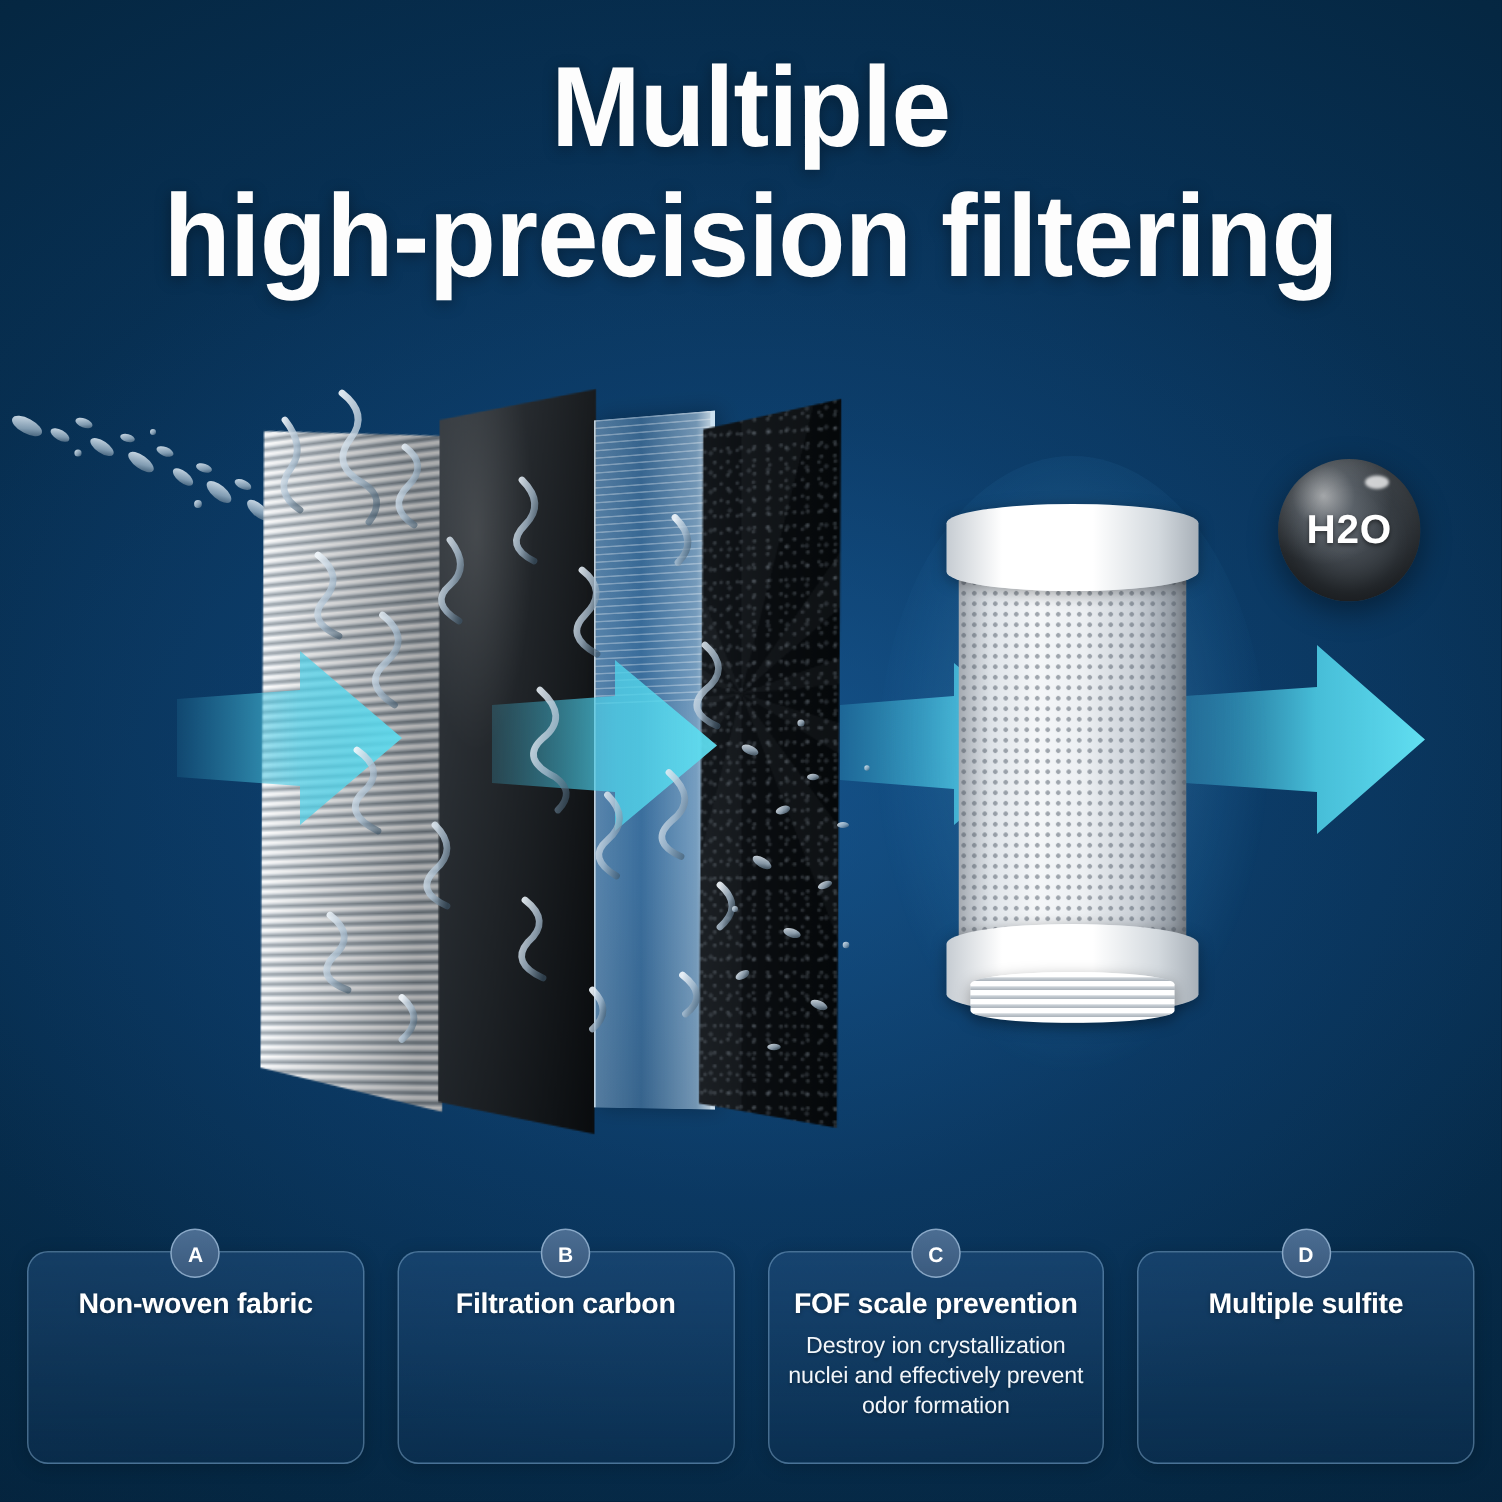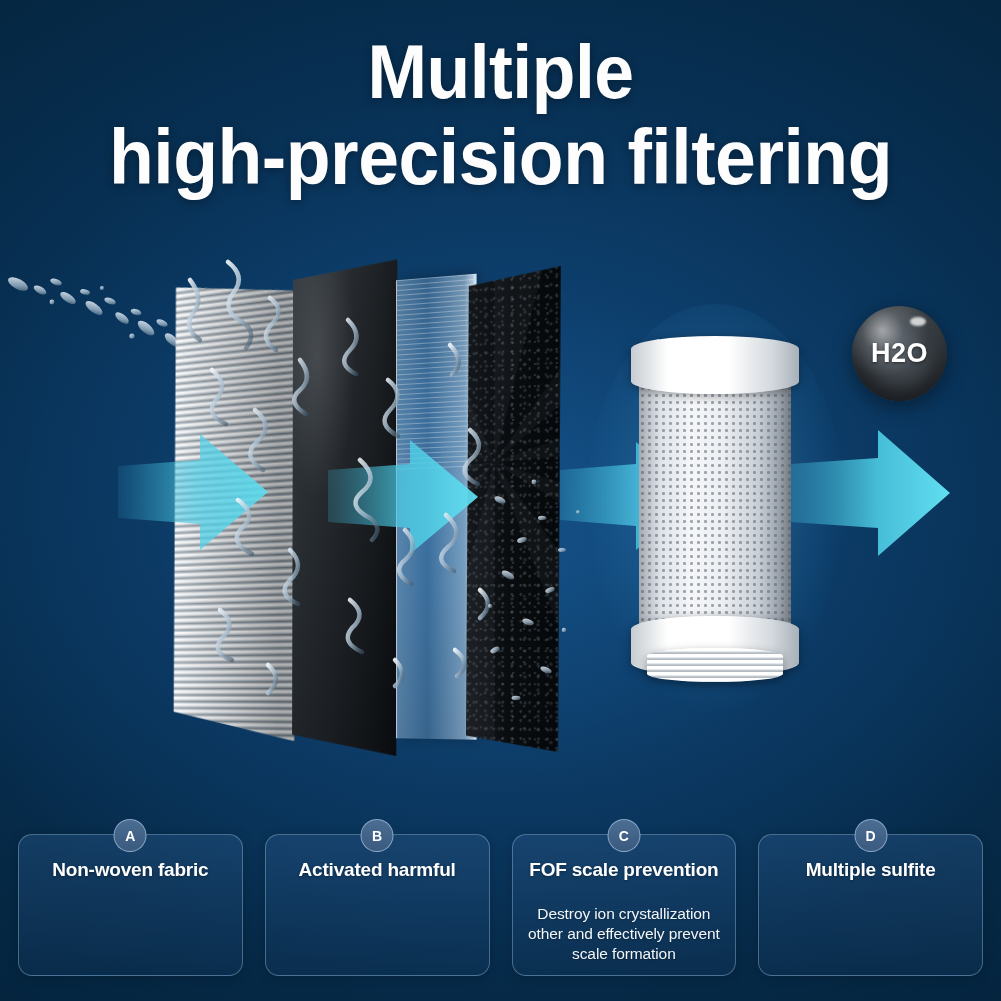--- a/index.html
+++ b/index.html
@@ -270,21 +270,21 @@
     color: #ffffff;
     font-size: 14px;
     font-weight: 700;
     font-family: "Liberation Sans Narrow", "Liberation Sans", sans-serif;
   }
   .card-title {
     color: #ffffff;
     font-size: 19px;
     font-weight: 700;
     line-height: 1.15;
-    margin-bottom: 23px;
+    margin-bottom: 7px;
     font-family: "Liberation Sans Narrow", "Liberation Sans", sans-serif;
     letter-spacing: -0.2px;
     text-shadow: 0 1px 3px rgba(0,0,0,0.35);
   }
   .card-desc {
     color: #f2f6fa;
     font-size: 15.5px;
     font-weight: 400;
     line-height: 1.30;
     font-family: "Liberation Sans Narrow", "Liberation Sans", sans-serif;
@@ -468,27 +468,27 @@
 
   <div class="cards">
 
     <div class="card">
       <div class="card-badge">A</div>
       <div class="card-title">Non-woven fabric</div>
     </div>
 
     <div class="card">
       <div class="card-badge">B</div>
-      <div class="card-title">Activated harmful</div>
+      <div class="card-title">Filtration carbon</div>
     </div>
 
     <div class="card">
       <div class="card-badge">C</div>
       <div class="card-title">FOF scale prevention</div>
-      <div class="card-desc">Destroy ion crystallization other and effectively prevent scale formation</div>
+      <div class="card-desc">Destroy ion crystallization nuclei and effectively prevent odor formation</div>
     </div>
 
     <div class="card">
       <div class="card-badge">D</div>
       <div class="card-title">Multiple sulfite</div>
     </div>
 
   </div>
 
 </div>

